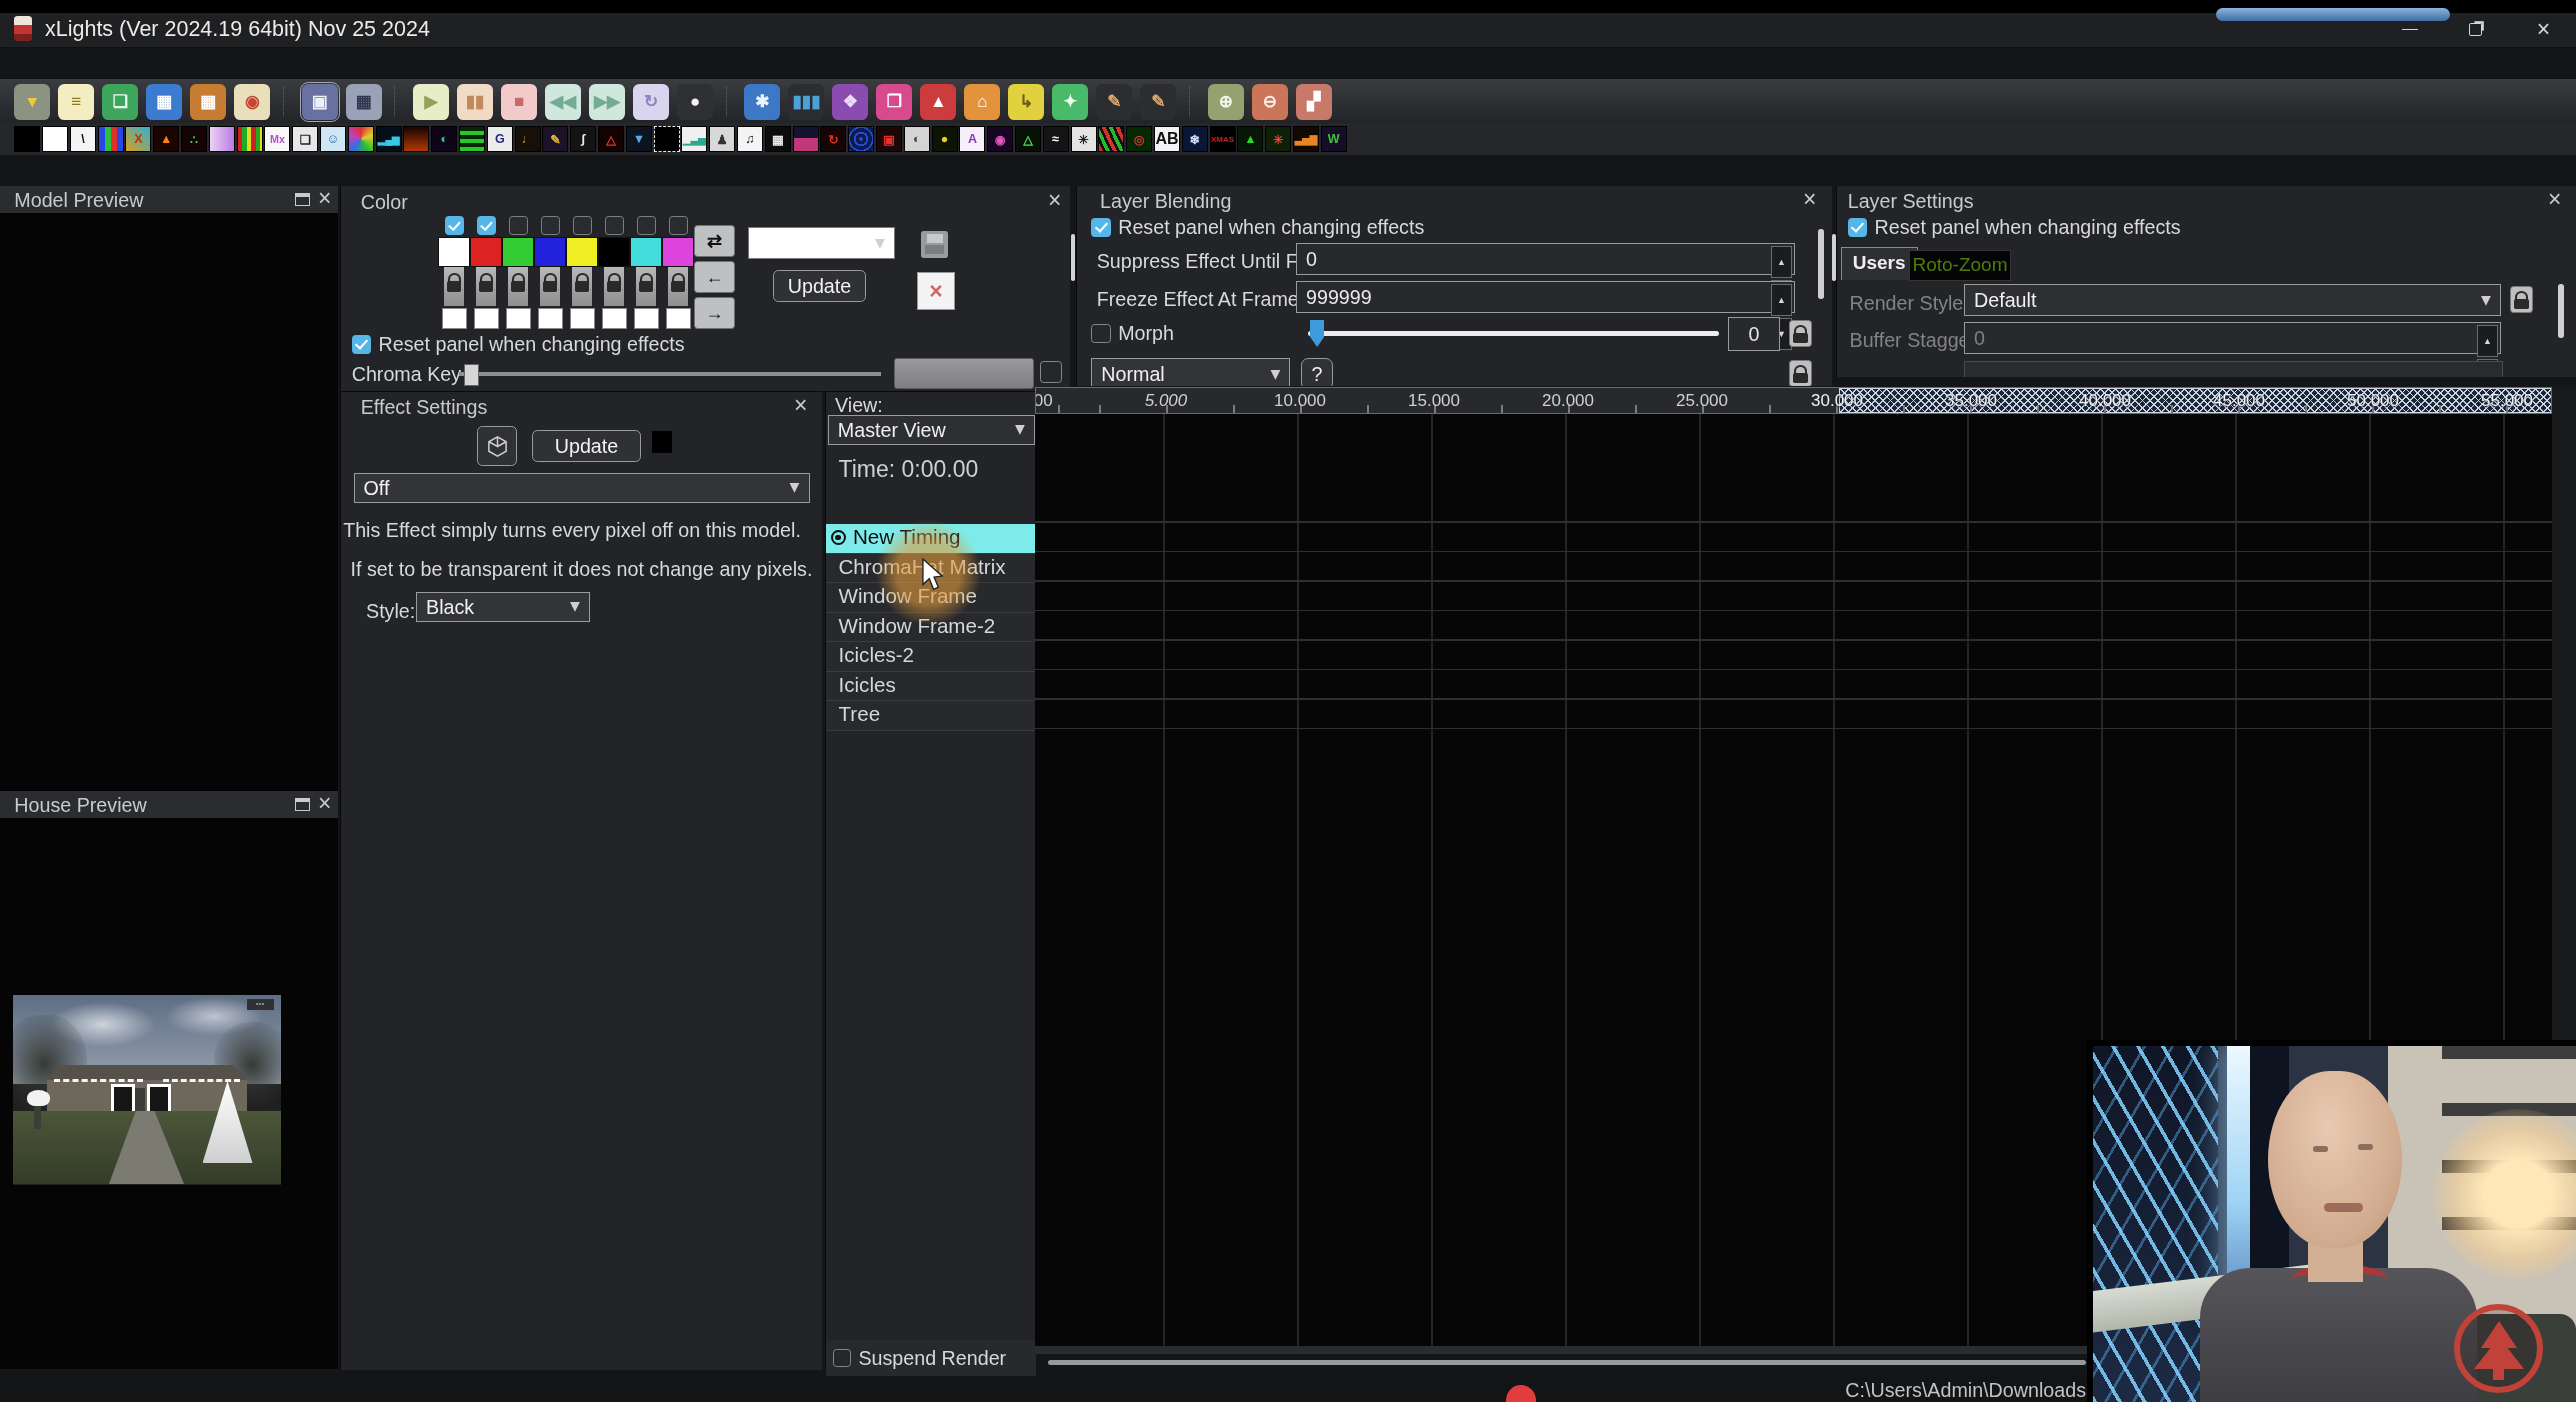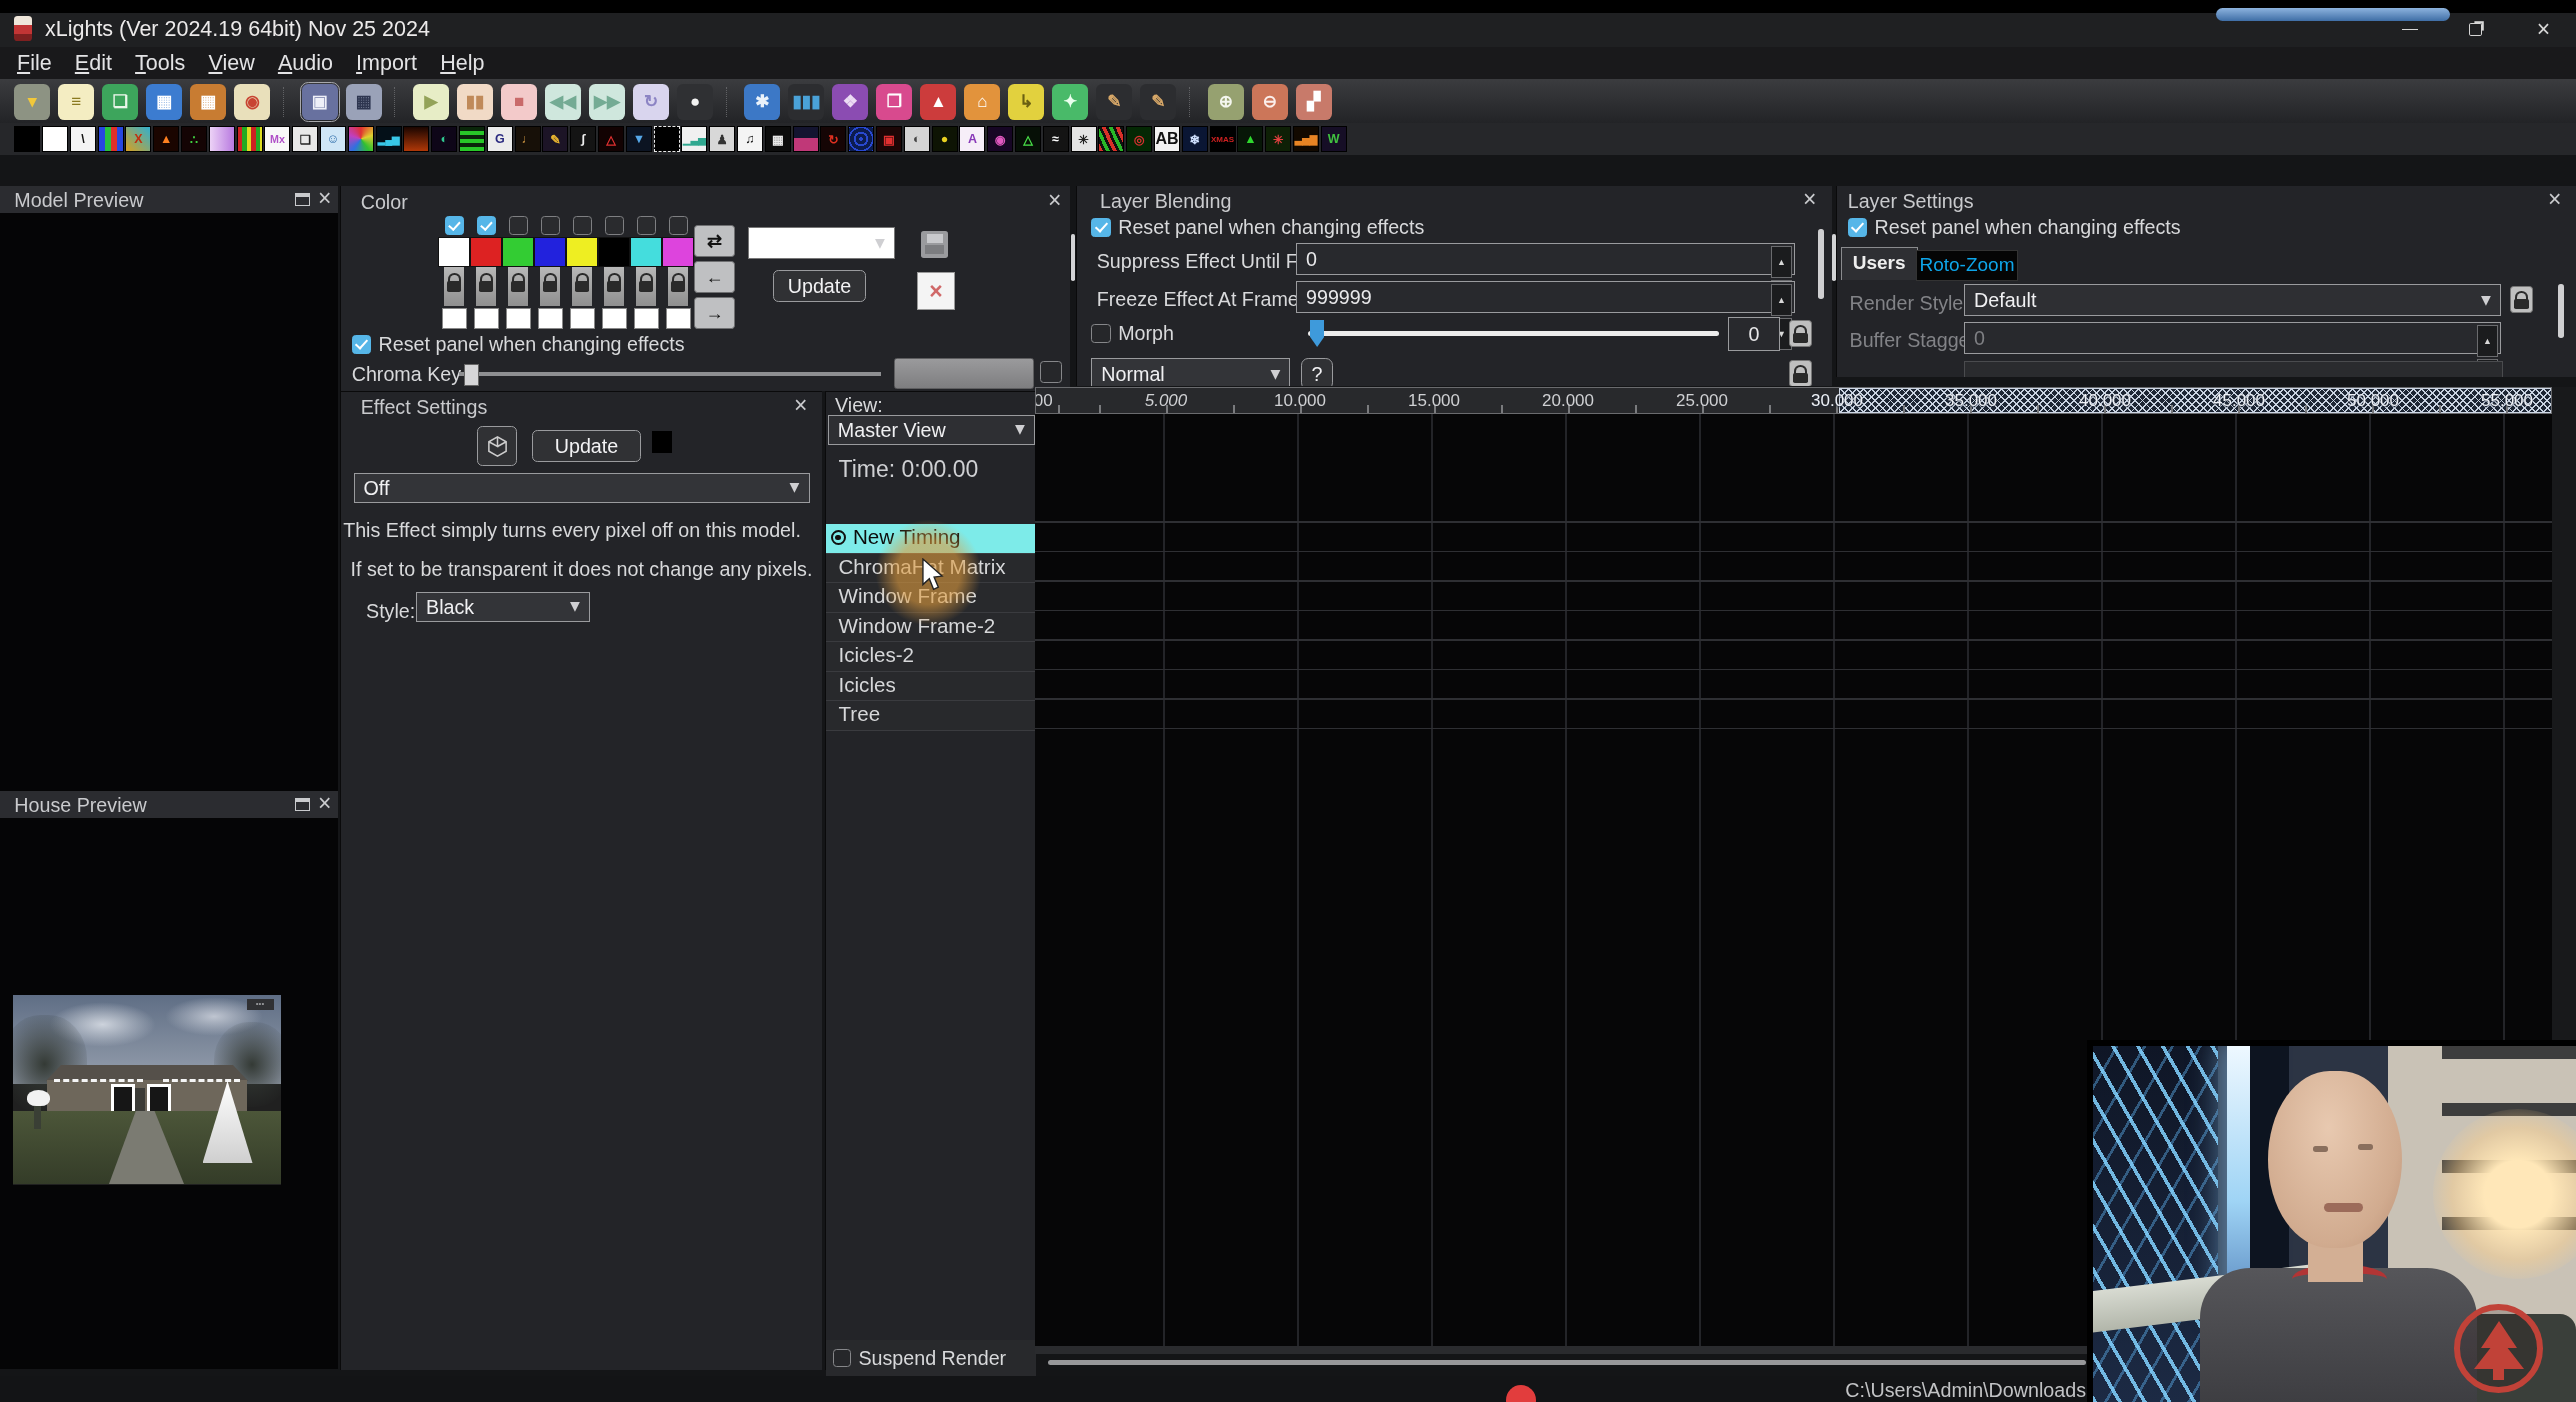--- a/index.html
+++ b/index.html
@@ -135,29 +135,20 @@
     <div class="abs" id="window-title">xLights (Ver 2024.19 64bit) Nov 25 2024</div>
     <div class="abs wc" id="wc-min" style="left:2390px">
         <span></span>
       </div>
     <div class="abs wc" id="wc-restore" style="left:2456px">
         <span></span>
       </div>
     <div class="abs wc" id="wc-close" style="left:2524px">×</div>
   </div>
   <div class="abs" id="rec-pill"></div>
-  <div class="abs" id="menubar">
-      <div class="menu-item">File</div>
-      <div class="menu-item">Edit</div>
-      <div class="menu-item">Tools</div>
-      <div class="menu-item">View</div>
-      <div class="menu-item">Audio</div>
-      <div class="menu-item">Import</div>
-      <div class="menu-item">Help</div>
-    </div>
   <div class="abs" id="toolbar1">
       <div class="tb-icon" style="background: rgb(141, 147, 131);">
         <span style="color: rgb(242, 200, 58);">▾</span>
       </div>
       <div class="tb-icon" style="background: rgb(244, 237, 194);">
         <span style="color: rgb(138, 122, 32);">≡</span>
       </div>
       <div class="tb-icon" style="background: rgb(61, 165, 92);">
         <span style="color: rgb(234, 246, 234);">❏</span>
       </div>
@@ -571,21 +562,21 @@
   </div>
 
   <div class="abs panel" style="left:1836px;top:186px;width:740px;height:191px;border-left:1.8px solid #0a0a0b;overflow:hidden;">
     <span class="phdr-txt abs" style="left:10.7px;top:3.6px;">Layer Settings</span>
     <span class="abs close-x" style="left:711px;top:3.6px;">×</span>
     <div class="abs" style="left:10.7px;top:30px;display:flex;align-items:center;gap:7.2px;">
       <span class="cb checked"></span>
       <span class="lbl">Reset panel when changing effects</span>
     </div>
     <div class="abs" style="left:3.6px;top:61px;width:75px;height:32px;background:#2e2f33;border:0.9px solid #8a8b8e;border-bottom:none;font-size:19px;color:#eee;font-weight:bold;text-align:center;line-height:30px;">Users</div>
-    <div class="abs" style="left:79px;top:64px;width:100px;height:29px;background:#050505;border:0.9px solid #333;font-size:19px;color:#0ea5e9;text-align:center;line-height:27px;">Roto-Zoom</div>
+    <div class="abs" style="left:72px;top:64px;width:100px;height:29px;background:#050505;border:0.9px solid #333;font-size:19px;color:#4d7c0f;text-align:center;line-height:27px;">Roto-Zoom</div>
     <span class="abs lbl dim" style="left:12.5px;top:106px;">Render Style</span>
     <div class="abs dd" style="left:127px;top:98px;width:537px;height:32px;line-height:30px;background:#2e2f33;">Default</div>
     <div class="abs lockbtn" style="left:673px;top:100px;">
         <span class="padlock"></span>
       </div>
     <span class="abs lbl dim" style="left:12.5px;top:143px;">Buffer Stagger</span>
     <div class="abs numin" style="left:127px;top:136px;width:537px;height:32px;line-height:30px;color:#7e7f83;">
       <span>0</span>
       <span class="spin">
           <i>▲</i>

